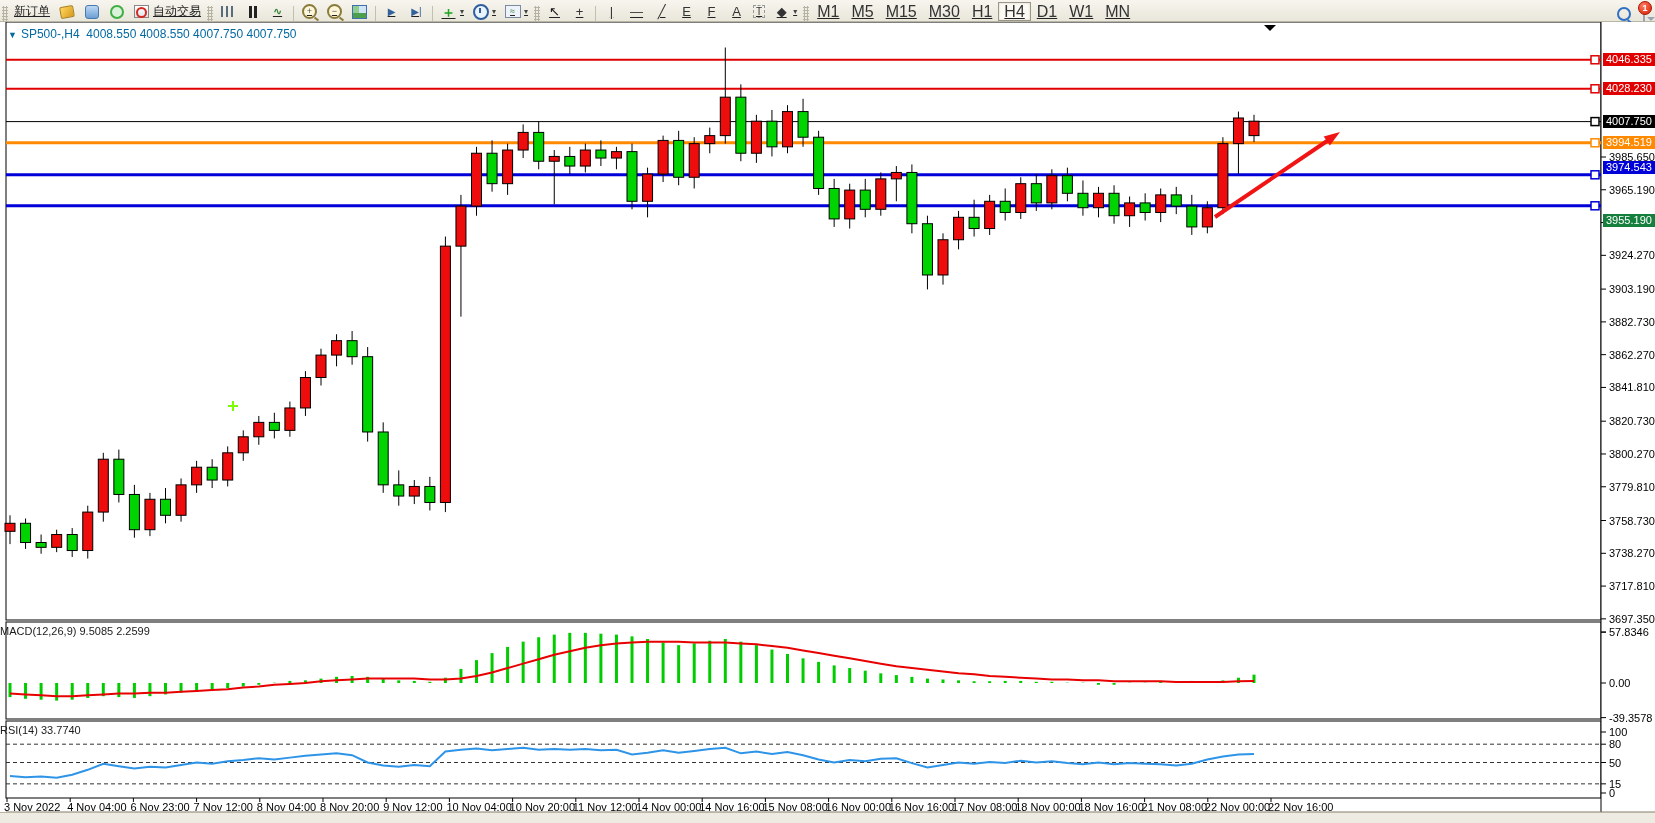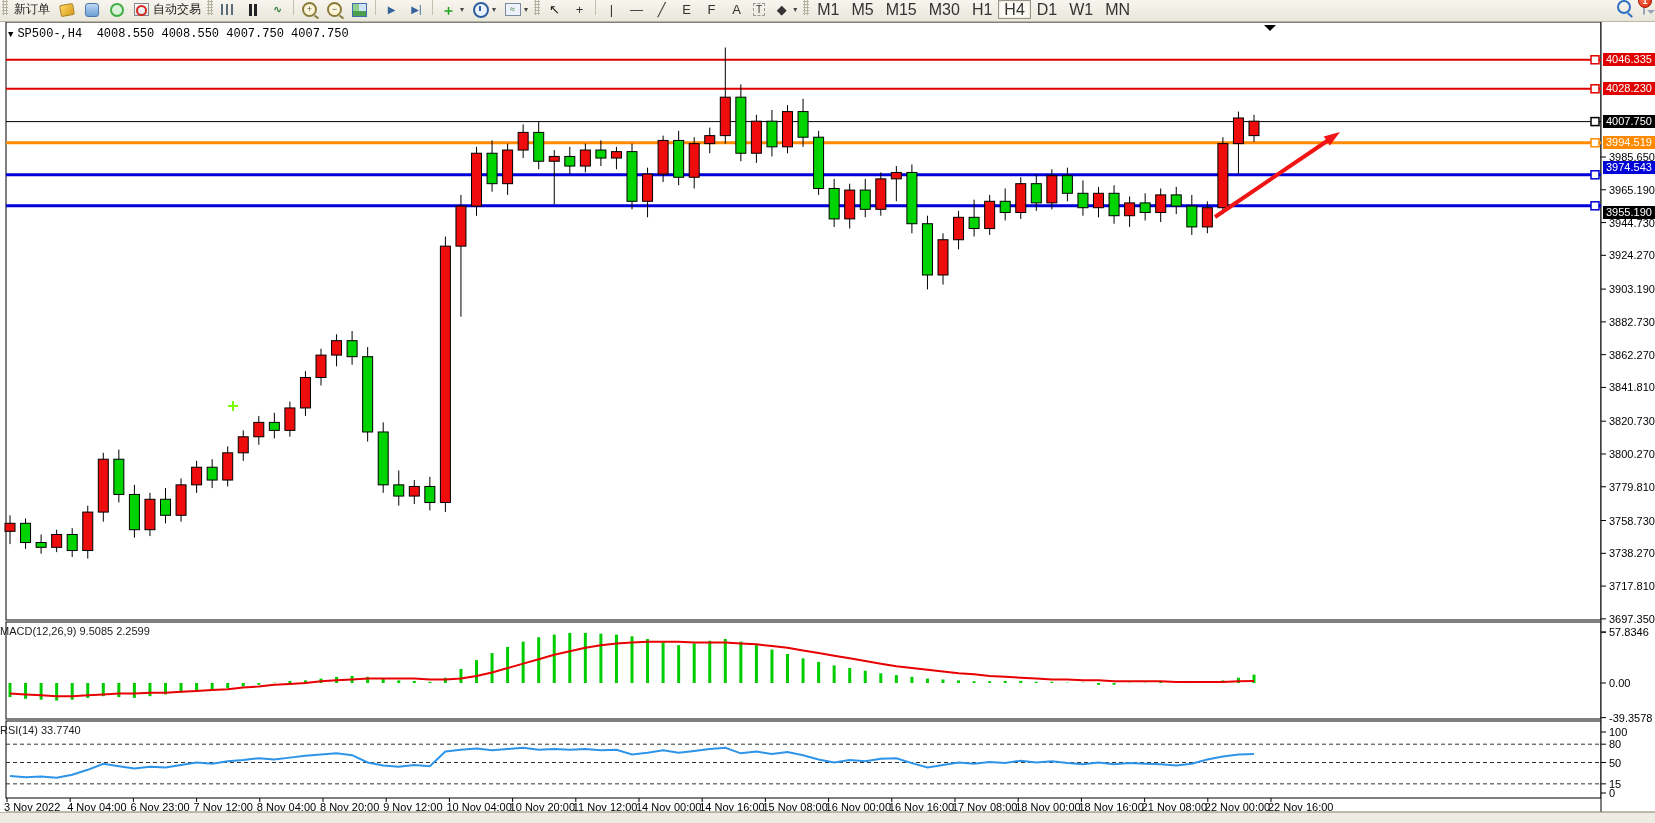--- a/index.html
+++ b/index.html
@@ -1,19 +1,19 @@
 <!DOCTYPE html>
 <html><head>
 <meta charset="utf-8">
 <style>
   html,body{margin:0;padding:0;background:#edebe2;font-family:"Liberation Sans","DejaVu Sans",sans-serif;}
   #stage{position:relative;width:1655px;height:823px;overflow:hidden;background:#edebe2;}
   
   #toolbar{position:absolute;left:0;top:0;width:1655px;height:21px;background:linear-gradient(#f7f5ee,#e9e6da);
-           border-bottom:1px solid #b9b5a4;display:flex;align-items:flex-start;font-size:12px;color:#222;}
+           border-bottom:1px solid #b9b5a4;display:flex;align-items:flex-end;font-size:12px;color:#222;text-decoration:underline;}
   .grip{width:6px;height:15px;margin:0 2px;background:radial-gradient(circle,#b5b2a2 1px,transparent 1.2px) 0 0/3px 3px repeat;}
   .sep{width:1px;height:15px;background:#c4c0ae;margin:0 3px;}
   .tbtn{height:19px;display:inline-flex;align-items:center;padding:0 4px;gap:3px;white-space:nowrap;}
   .tbtn .caret{font-size:8px;color:#444;}
   .ico{width:17px;height:15px;display:inline-flex;align-items:center;justify-content:center;font-size:11px;line-height:1;}
   .i-tag{width:12px;height:10px;border-radius:2px;background:linear-gradient(135deg,#ffd75e,#d89a1c);border:1px solid #a97b14;transform:rotate(-10deg);}
   .i-ea{width:12px;height:12px;border-radius:3px;background:linear-gradient(#bcd8f5,#6d9fd4);border:1px solid #4a79ad;}
   .i-signal{width:10px;height:10px;border-radius:50%;border:2px solid #3fae43;background:#d9f2d9;}
   .i-auto{width:13px;height:11px;border:1px solid #888;background:linear-gradient(#fff,#dfe6ef);position:relative;}
   .i-auto::after{content:"";position:absolute;left:1px;top:1px;width:7px;height:7px;border-radius:50%;border:2px solid #d42a1e;}
@@ -36,21 +36,21 @@
   #tb-right{margin-left:auto;display:flex;align-items:center;gap:6px;padding-right:10px;}
   .i-search{width:10px;height:10px;border:2px solid #2f6fc4;border-radius:50%;position:relative;}
   .i-search::after{content:"";position:absolute;right:-4px;bottom:-4px;width:6px;height:2px;background:#2f6fc4;transform:rotate(42deg);}
   .i-chat{width:16px;height:12px;border:1px solid #9aa4b4;border-radius:3px;background:linear-gradient(#fff,#dde4ee);position:relative;}
   .i-chat::after{content:"";position:absolute;left:3px;bottom:-4px;border:4px solid transparent;border-top-color:#9aa4b4;}
   .badge{position:absolute;right:-7px;top:-6px;min-width:12px;height:12px;border-radius:7px;background:radial-gradient(circle at 35% 30%,#ff7a60,#d81e00);color:#fff;
          font-size:9px;font-weight:bold;display:flex;align-items:center;justify-content:center;border:1px solid #a31500;}
   
   #chartwrap{position:absolute;left:0;top:22px;width:1655px;height:801px;background:#fff;}
   #chart-svg{position:absolute;left:0;top:0;}
-  .overlay{position:absolute;font-size:12px;color:#000000;white-space:nowrap;font-family:Liberation Mono, monospace;}
+  .overlay{position:absolute;font-size:12px;color:#0369a1;white-space:nowrap;}
   #legend{left:8px;top:5px;}
   #legend .tri{font-size:9px;margin-right:4px;}
   .pane-label{position:absolute;left:0;font-size:11px;color:#1a1a1a;white-space:nowrap;}
   .price-badge{position:absolute;left:1603px;width:50px;height:13px;color:#fff;font-size:11px;line-height:13px;text-align:left;padding-left:3px;}
   .scale-text{font-size:11px;fill:#000;font-family:"Liberation Sans","DejaVu Sans",sans-serif;}
   #statusbar{position:absolute;left:0;top:812px;width:1655px;height:11px;background:#edebe2;border-top:1px solid #b9b5a4;}
 </style>
 </head>
 <body>
 <div id="stage">
@@ -560,18 +560,18 @@
   </div>
   <div class="pane-label" style="top:702px;">
     <span>RSI(14)</span> <span>33.7740</span>
   </div>
   <div id="badges">
         <div class="price-badge" style="top: 31.2826px; background: rgb(224, 0, 0);">4046.335</div>
         <div class="price-badge" style="top: 60.2868px; background: rgb(224, 0, 0);">4028.230</div>
         <div class="price-badge" style="top: 93.0958px; background: rgb(0, 0, 0);">4007.750</div>
         <div class="price-badge" style="top: 114.292px; background: rgb(255, 138, 0);">3994.519</div>
         <div class="price-badge" style="top: 139px; background: rgb(0, 0, 216);">3974.543</div>
-        <div class="price-badge" style="top: 184px; background: #000000;">3955.190</div>
+        <div class="price-badge" style="top: 192px; background: #15803d;">3955.190</div>
       </div>
 </div>
 <div id="statusbar"></div>
 
 </div>
 
 </body></html>

